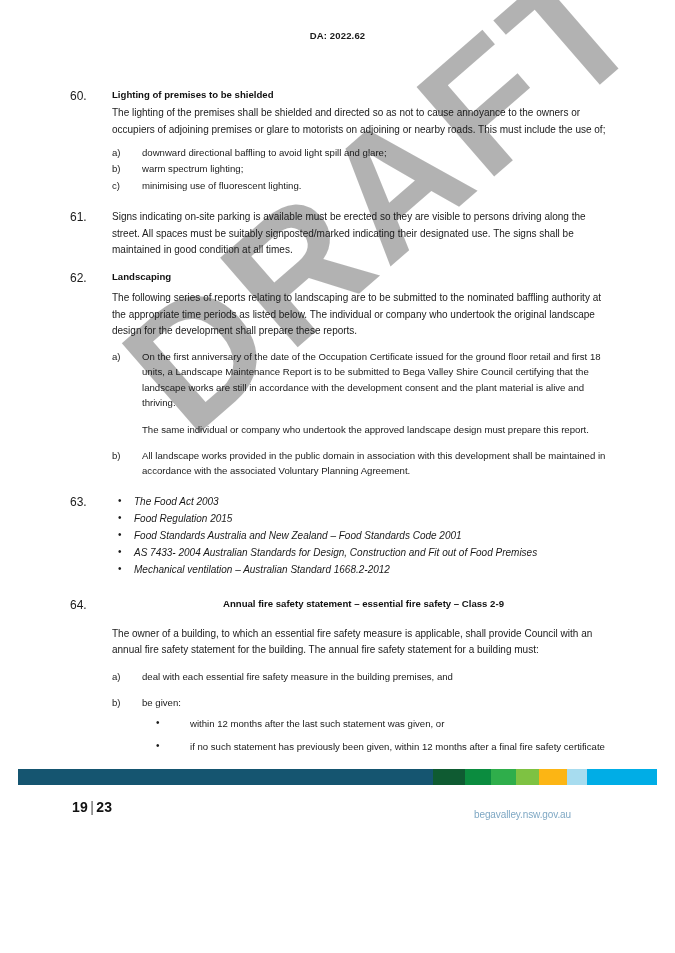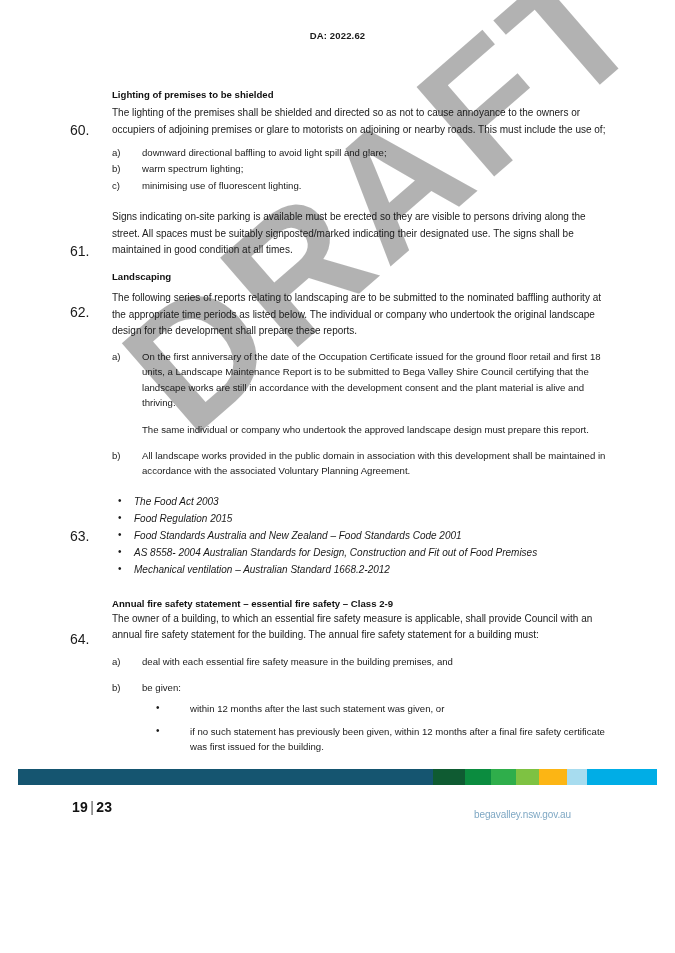--- a/index.html
+++ b/index.html
@@ -72,25 +72,24 @@
 
   .clause {
     position: relative;
     margin-bottom: 12px;
   }
   .clause-num {
     position: absolute;
     left: 0;
     top: 0;
     width: 34px;
-    font-size: 14px;
+    font-size: 12px;
     font-weight: 400;
     color: #1a1a1a;
     line-height: 1.45;
-    margin-top: 32px;
   }
   .clause-body {
     margin-left: 42px;
   }
   .clause-title {
     font-size: 9.6px;
     font-weight: 700;
     color: #111111;
     line-height: 1.5;
     margin-bottom: 3px;
@@ -284,30 +283,30 @@
       </div>
     </div>
 
     <div class="clause" style="margin-top:15px;">
       <div class="clause-num">63.</div>
       <div class="clause-body">
         <ul class="bullet-list">
           <li class="bullet-item">The Food Act 2003</li>
           <li class="bullet-item">Food Regulation 2015</li>
           <li class="bullet-item">Food Standards Australia and New Zealand – Food Standards Code 2001</li>
-          <li class="bullet-item">AS 8558- 2004 Australian Standards for Design, Construction and Fit out of Food Premises</li>
+          <li class="bullet-item">AS 7433- 2004 Australian Standards for Design, Construction and Fit out of Food Premises</li>
           <li class="bullet-item">Mechanical ventilation – Australian Standard 1668.2-2012</li>
         </ul>
       </div>
     </div>
 
     <div class="clause" style="margin-top:18px;">
       <div class="clause-num">64.</div>
       <div class="clause-body">
-        <div class="clause-title" style="margin-bottom:0;">Annual fire safety statement – essential fire safety – Class 2-9</div>
+        <div class="clause-title" style="margin-bottom:15px;text-align:center;">Annual fire safety statement – essential fire safety – Class 2-9</div>
         <p class="para" style="margin-bottom:11px;">The owner of a building, to which an essential fire safety measure is applicable, shall provide Council with an annual fire safety statement for the building. The annual fire safety statement for a building must:</p>
         <ul class="alpha-list">
           <li class="alpha-item" style="margin-bottom:10px;">
             <span class="alpha-marker">a)</span>
             <span>deal with each essential fire safety measure in the building premises, and</span>
           </li>
           <li class="alpha-item">
             <span class="alpha-marker">b)</span>
             <span>be given:</span>
           </li>

